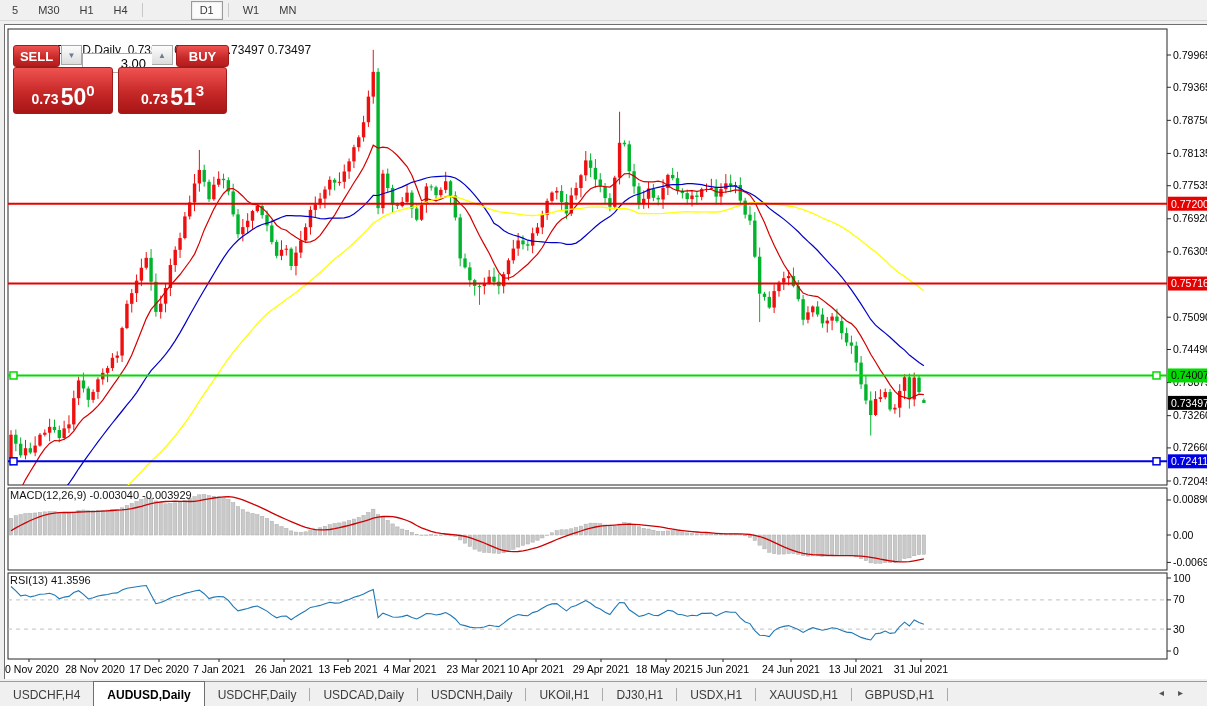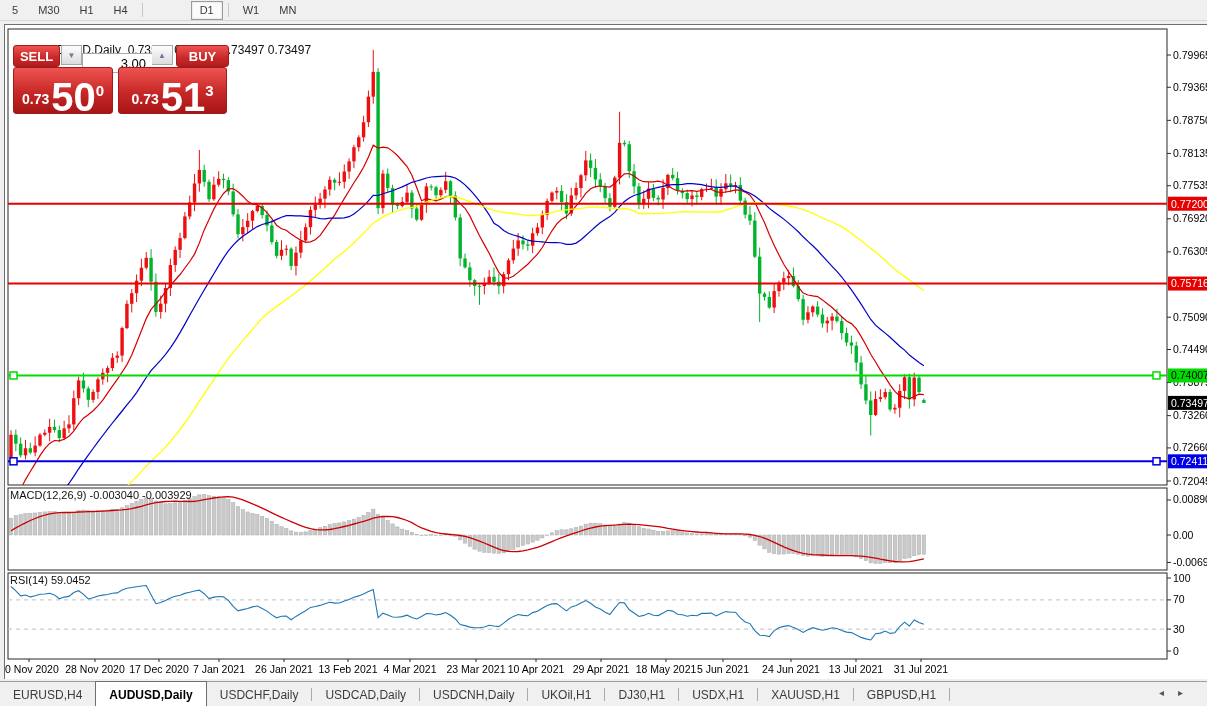--- a/index.html
+++ b/index.html
@@ -23,21 +23,21 @@
   #sell-btn{left:13px;top:45px;width:45px;height:20px;}
   #buy-btn{left:176px;top:45px;width:51px;height:20px;}
   .spin{position:absolute;top:45px;height:20px;width:21px;background:linear-gradient(#fdfdfd,#dcdcdc);border:1px solid #a8a8a8;display:flex;align-items:center;justify-content:center;font-size:8px;color:#6b7b95;box-sizing:border-box;cursor:pointer;}
   #vol-dn{left:61px;}
   #vol-up{left:152px;border-left:none;}
   #vol{position:absolute;left:82px;top:45px;width:70px;height:20px;border:1px solid #a8a8a8;border-right:none;box-sizing:border-box;font-size:13px;text-align:right;padding-right:6px;font-family:"Liberation Sans",sans-serif;background:#fff;margin-top:8px;}
   .quote-box{position:absolute;top:67px;height:47px;background:linear-gradient(#ef5350,#c62828 55%,#a81515);border-radius:3px;border:1px solid #9e1c1c;color:#fff;display:flex;align-items:flex-end;justify-content:center;padding-bottom:2px;box-sizing:border-box;}
   #bid-box{left:13px;width:100px;}
   #ask-box{left:118px;width:109px;}
   .q-small{font-size:14px;font-weight:bold;margin:0 2px 4px 0;}
-  .q-big{font-size:40px;font-weight:bold;line-height:28px;}
+  .q-big{font-size:23px;font-weight:bold;line-height:28px;}
   .q-sup{font-size:15px;font-weight:bold;margin-bottom:12px;}
   
   #tabbar{position:absolute;left:0;top:681px;width:1207px;height:25px;background:#f0f0f0;border-top:1px solid #9c9c9c;display:flex;align-items:stretch;}
   .tab{font-size:12px;color:#3c3c3c;display:flex;align-items:center;padding:0 13px;cursor:pointer;}
   .tab.active{background:#fff;border:1px solid #6e6e6e;border-bottom:none;font-weight:bold;color:#000;margin-top:-1px;}
   .tab-sep{width:1px;height:13px;background:#aaa;align-self:center;}
   #tab-scroll{position:absolute;right:10px;top:687px;font-size:10px;color:#555;letter-spacing:14px;cursor:pointer;}
 </style>
 </head>
 <body>
@@ -767,24 +767,24 @@
     <span class="q-big">50</span>
     <span class="q-sup">0</span>
   </div>
   <div class="quote-box" id="ask-box">
     <span class="q-small">0.73</span>
     <span class="q-big">51</span>
     <span class="q-sup">3</span>
   </div>
 
   <div class="ovl" id="macd-lbl">MACD(12,26,9) -0.003040 -0.003929</div>
-  <div class="ovl" id="rsi-lbl">RSI(14) 59.0452</div>
+  <div class="ovl" id="rsi-lbl">RSI(13) 41.3596</div>
 
   <div id="tabbar">
-      <div class="tab">EURUSD,H4</div>
+      <div class="tab">USDCHF,H4</div>
       <div class="tab active">AUDUSD,Daily</div>
       <div class="tab">USDCHF,Daily</div>
       <div class="tab-sep"></div>
       <div class="tab">USDCAD,Daily</div>
       <div class="tab-sep"></div>
       <div class="tab">USDCNH,Daily</div>
       <div class="tab-sep"></div>
       <div class="tab">UKOil,H1</div>
       <div class="tab-sep"></div>
       <div class="tab">DJ30,H1</div>

